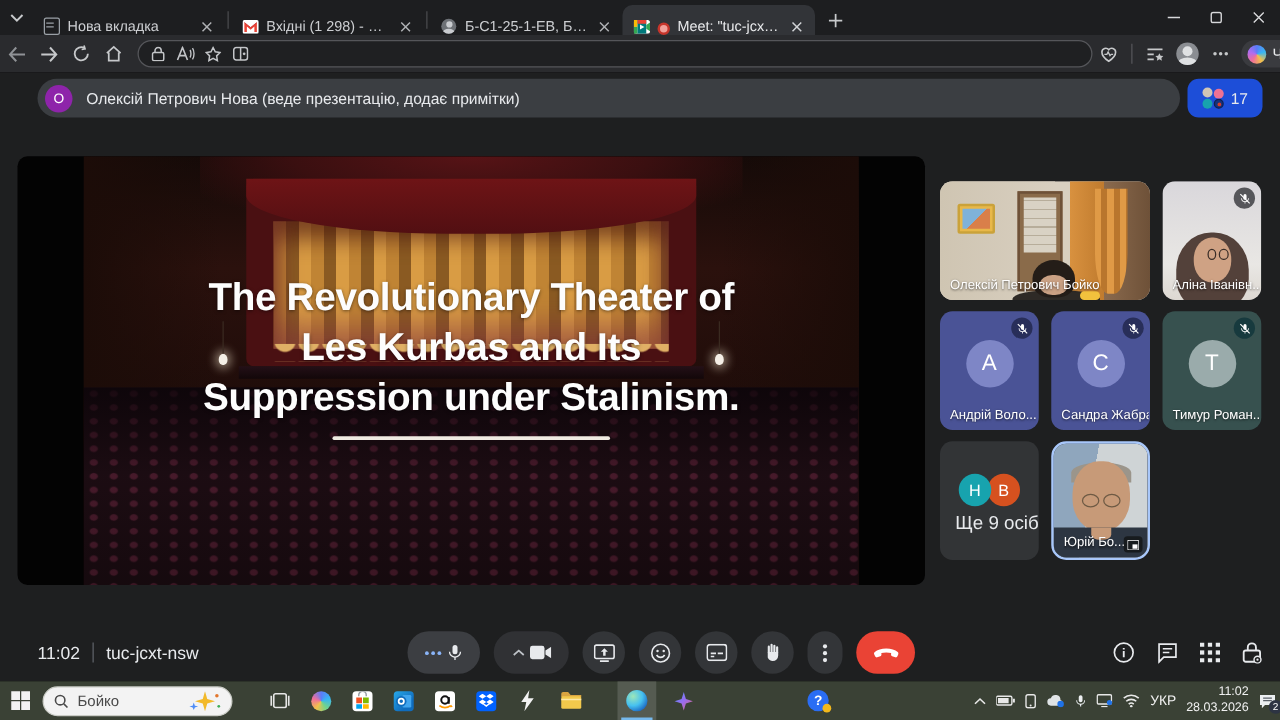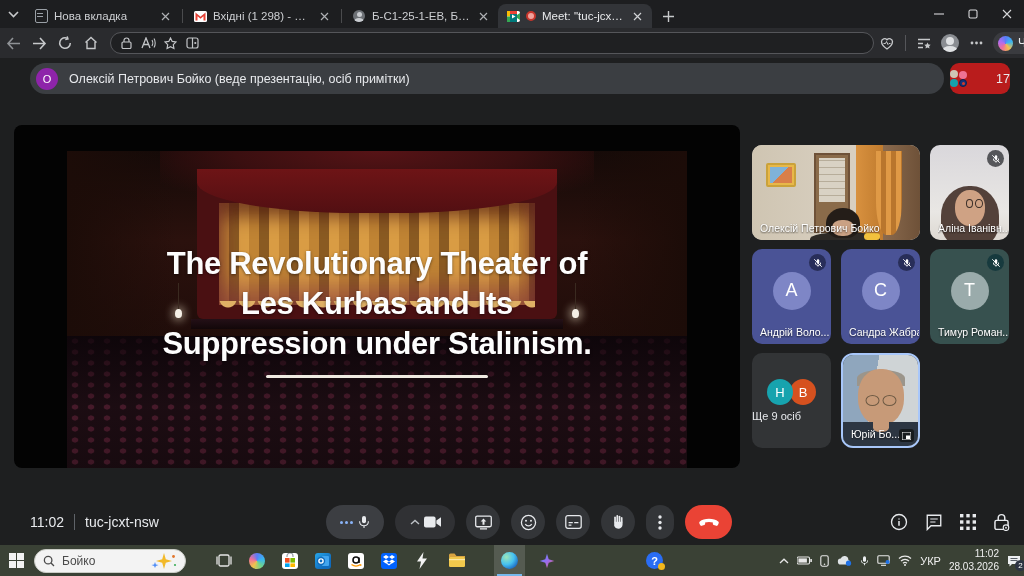--- a/index.html
+++ b/index.html
@@ -3,21 +3,21 @@
 <meta charset="utf-8">
 <style>
   html,body{margin:0;padding:0;background:#000;}
   body{width:1024px;height:576px;overflow:hidden;font-family:"Liberation Sans",sans-serif;position:relative;
        -webkit-font-smoothing:antialiased;}
   svg{display:block;}
 
   
   #titlebar{position:absolute;left:0;top:0;width:1024px;height:28px;background:#1d1e20;display:flex;align-items:flex-end;}
   .tabmenu{width:26px;height:28px;display:flex;align-items:center;justify-content:center;color:#c7c9cb;}
-  .tab{height:24px;margin-bottom:0;border-radius:8px 8px 0 0;display:flex;align-items:center;gap:6px;
+  .tab{height:24px;margin-bottom:0;border-radius:8px 8px 0 0;display:flex;align-items:flex-end;gap:6px;
        padding:0 8px;width:138px;color:#cdcfd2;font-size:11.5px;flex:none;}
   .tab.active{background:#323438;color:#e9eaec;}
   .tab .tlabel{flex:1;white-space:nowrap;overflow:hidden;text-overflow:ellipsis;}
   .tab .tclose{width:14px;height:14px;flex:none;display:flex;align-items:center;justify-content:center;border-radius:3px;}
   .tabsep{width:1px;height:14px;background:#4a4b4d;margin:0 2px 5px 2px;flex:none;}
   .newtab{width:24px;height:24px;display:flex;align-items:center;justify-content:center;margin-left:4px;margin-bottom:0;}
   #wincontrols{position:absolute;right:0;top:0;height:28px;display:flex;}
   .wbtn{width:34px;height:28px;display:flex;align-items:center;justify-content:center;}
 
   
@@ -42,34 +42,34 @@
   .avatar18:after{content:"";position:absolute;left:1px;top:12px;width:16px;height:10px;border-radius:50% 50% 0 0;background:#dfe1e3;}
   #copilotbtn{height:22px;border-radius:12px;background:#3a3b3f;display:flex;align-items:center;gap:5px;padding:0 9px 0 5px;
               color:#e9eaec;font-size:12px;margin:0 8px 0 4px;flex:none;}
   .copi{width:15px;height:15px;border-radius:50%;background:conic-gradient(#5a7cf8,#38b6f1,#f2c14b,#ef6f9a,#b06cf0,#5a7cf8);flex:none;}
 
   
   #page{position:absolute;left:0;top:58px;width:1024px;height:487px;background:#1e1f20;}
   #banner{position:absolute;left:30px;top:5px;width:914px;height:31px;border-radius:17px;background:#3b3e42;
           display:flex;align-items:center;gap:11px;padding-left:6px;box-sizing:border-box;color:#e8eaed;font-size:12.5px;}
   .bavatar{width:22px;height:22px;border-radius:50%;background:#8e24aa;color:#fff;font-size:11px;display:flex;align-items:center;justify-content:center;flex:none;}
-  #peoplechip{position:absolute;left:950px;top:5px;width:60px;height:31px;border-radius:9px;background:#b91c1c;
-              display:flex;align-items:center;justify-content:space-between;gap:6px;color:#e8eaed;font-size:12.5px;}
+  #peoplechip{position:absolute;left:950px;top:5px;width:60px;height:31px;border-radius:9px;background:#1d4ed8;
+              display:flex;align-items:center;justify-content:center;gap:6px;color:#e8eaed;font-size:12.5px;}
   .cluster{width:17px;height:17px;position:relative;flex:none;}
   .cluster i{position:absolute;width:8px;height:8px;border-radius:50%;}
   .cluster .c1{left:0;top:0;background:#cfc5b6;}
   .cluster .c2{right:0;top:1px;background:#ee7294;}
   .cluster .c3{left:0;bottom:0;background:#17a3ae;}
   .cluster .c4{right:0;bottom:0;background:#16337a;box-shadow:inset 0 0 0 1.5px #16337a;border:1px solid #0e2050;box-sizing:border-box;}
   .cluster .c4:before{content:"";position:absolute;left:2px;top:2px;width:3px;height:3px;border-radius:50%;background:#d23b2c;}
 
   
   #stage{position:absolute;left:14px;top:67px;width:726px;height:343px;background:#030303;border-radius:8px;overflow:hidden;}
   #theater{position:absolute;left:53px;top:0;width:620px;height:343px;overflow:hidden;
-           background:linear-gradient(180deg,#140a08 0%,#2b110d 26%,#200d0a 55%,#170a0c 100%);margin-top:26px;}
+           background:linear-gradient(180deg,#140a08 0%,#2b110d 26%,#200d0a 55%,#170a0c 100%);}
   .th-wall{position:absolute;top:0;bottom:0;width:110px;}
   .th-wall.l{left:0;background:radial-gradient(60px 40px at 20% 62%,#6a3018 0%,rgba(0,0,0,0) 70%),radial-gradient(50px 35px at 25% 80%,#62301a 0%,rgba(0,0,0,0) 70%),linear-gradient(90deg,#1c0c08,rgba(0,0,0,0));}
   .th-wall.r{right:0;background:radial-gradient(60px 40px at 80% 62%,#6a3018 0%,rgba(0,0,0,0) 70%),radial-gradient(50px 35px at 75% 80%,#62301a 0%,rgba(0,0,0,0) 70%),linear-gradient(270deg,#1c0c08,rgba(0,0,0,0));}
   .th-arch{position:absolute;left:15%;right:15%;top:0;height:60px;background:radial-gradient(60% 100% at 50% 0%,#571316 0%,#3a0f10 55%,rgba(0,0,0,0) 100%);}
   .th-prosc{position:absolute;left:21%;width:58%;top:18px;height:150px;background:#4a1012;border-radius:6px;}
   .th-valance{position:absolute;left:0;right:0;top:0;height:44px;background:linear-gradient(180deg,#6e1416,#520f12);border-radius:0 0 45% 45%/0 0 70% 70%;}
   .th-curtain{position:absolute;left:6%;right:6%;top:34px;bottom:14px;
       background:repeating-linear-gradient(90deg,#c08434 0 10px,#8a5a22 10px 20px,#d99c44 20px 30px);
       box-shadow:inset 0 -18px 24px rgba(120,40,60,.55), inset 0 14px 18px rgba(60,10,10,.6);}
   .th-scallop{position:absolute;left:6%;right:6%;bottom:4px;height:14px;
@@ -102,21 +102,21 @@
   .t-teal{background:#37514f;}
   .t-teal .lettercirc{background:#9aabab;}
   .t-gray{background:#323436;}
   .roundel{position:absolute;left:50%;top:44%;transform:translate(-50%,-50%);width:40px;height:40px;border-radius:50%;
            background:#12275e;display:flex;align-items:center;justify-content:center;}
   .roundel .inner{width:26px;height:26px;border-radius:50%;background:#fff;display:flex;align-items:center;justify-content:center;}
   .ovf{position:absolute;left:0;right:0;top:26px;display:flex;justify-content:center;}
   .ovf i{width:26px;height:26px;border-radius:50%;color:#fff;font-size:13px;font-style:normal;display:flex;align-items:center;justify-content:center;}
   .ovf .h{background:#17a3ae;z-index:1;}
   .ovf .v{background:#d6511f;margin-left:-3px;}
-  .ovflabel{position:absolute;left:0;right:0;top:57px;text-align:left;color:#e8eaed;font-size:11px;}
+  .ovflabel{position:absolute;left:0;right:0;top:57px;text-align:right;color:#e8eaed;font-size:15px;}
   .selftile{border:2px solid #a8c7fa;border-radius:12px;}
   .pip{position:absolute;right:4px;bottom:4px;width:15px;height:13px;border-radius:3px;background:rgba(20,22,24,.85);display:flex;align-items:center;justify-content:center;z-index:3;}
 
   
   .vid{position:absolute;inset:0;}
   .scene-oleksii{background:
       linear-gradient(90deg,#cfc5b2 0%,#d8cfc0 55%,rgba(0,0,0,0) 55%),
       linear-gradient(90deg,rgba(0,0,0,0) 62%, #d8913f 62%, #c07b2e 78%, #8a6a4e 78%, #6e5138 100%),
       #d8cfc0;}
   .sc-frame{position:absolute;left:14px;top:18px;width:26px;height:20px;background:#e8b84a;border:2px solid #caa23a;border-radius:2px;}
@@ -351,21 +351,21 @@
   <div id="copilotbtn">
     <span class="copi"></span>
     <span>Чат</span>
   </div>
 </div>
 
 <div id="page">
 
   <div id="banner">
     <span class="bavatar">О</span>
-    <span>Олексій Петрович Бойко (веде презентацію, осіб примітки)</span>
+    <span>Олексій Петрович Нова (веде презентацію, додає примітки)</span>
   </div>
 
   <div id="peoplechip">
     <span class="cluster">
         <i class="c1"></i>
         <i class="c2"></i>
         <i class="c3"></i>
         <i class="c4"></i>
       </span>
     <span>17</span>

